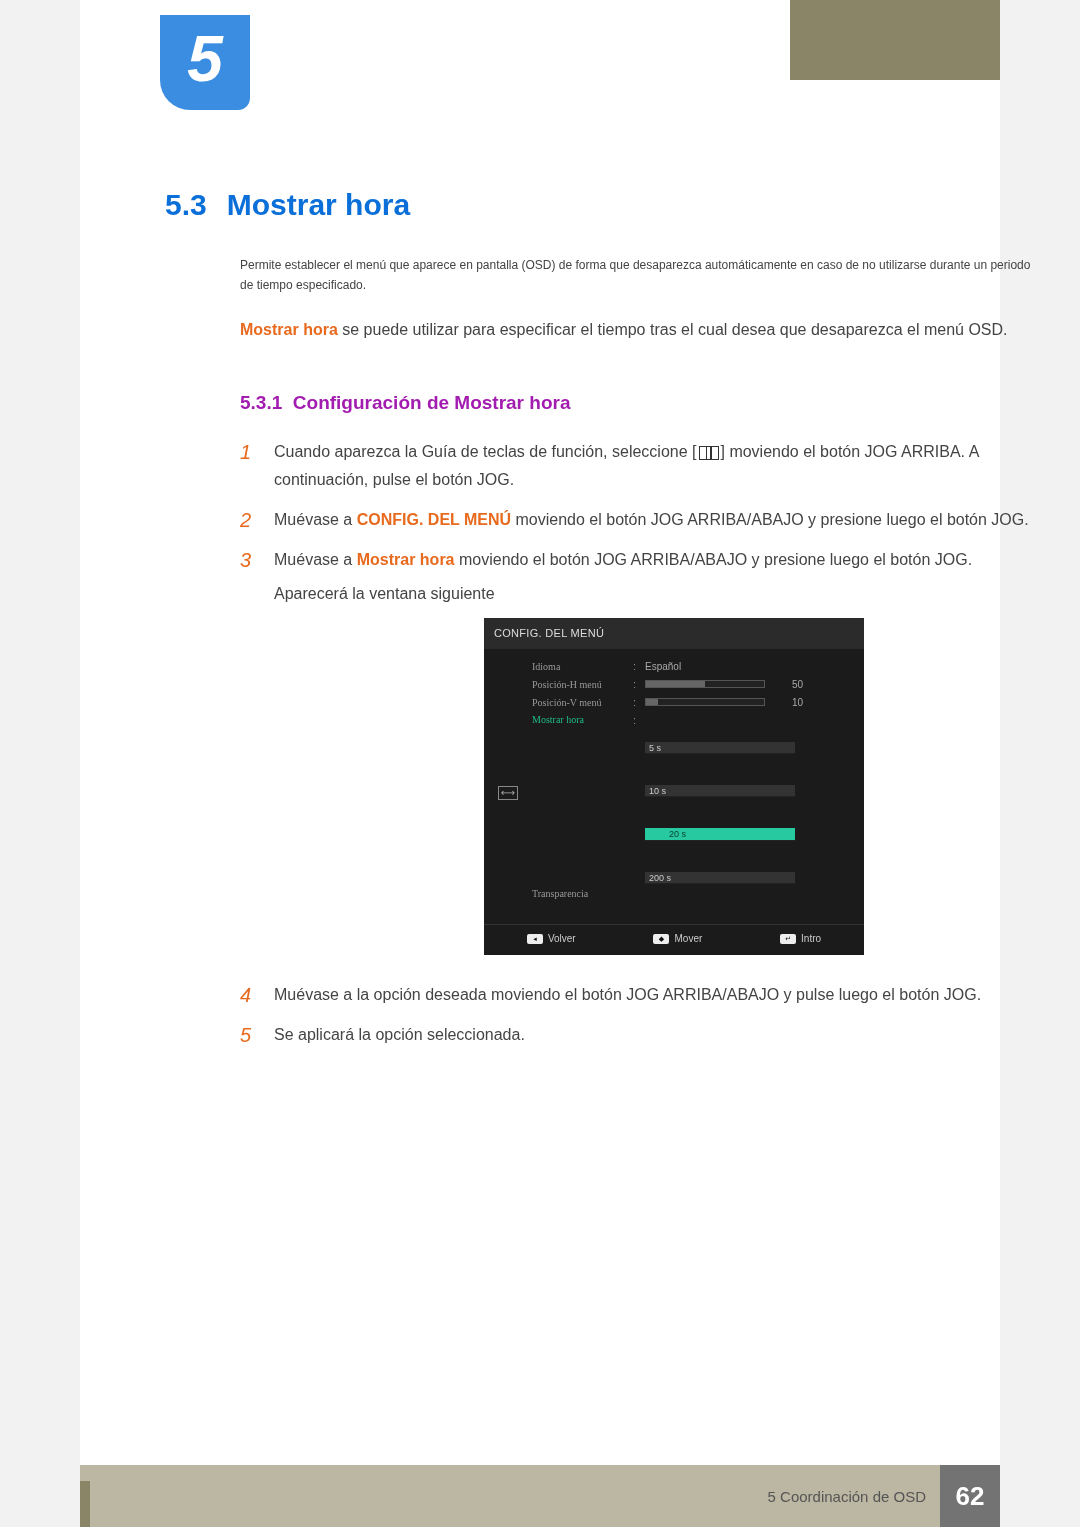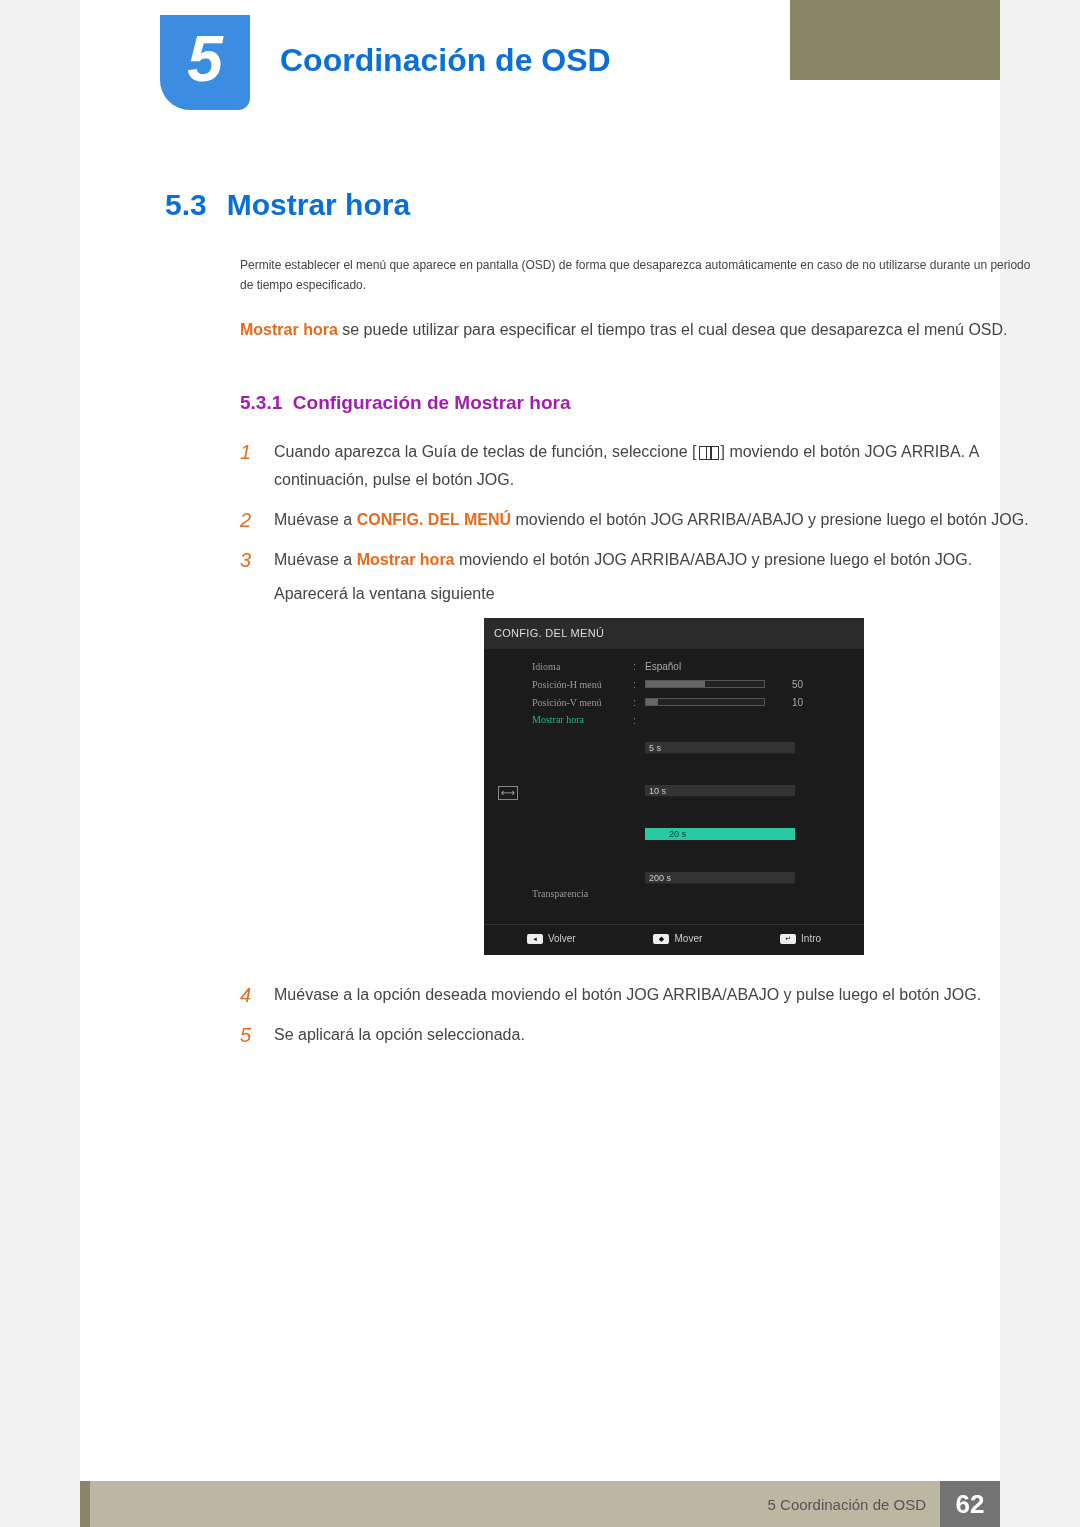--- a/index.html
+++ b/index.html
@@ -199,37 +199,36 @@
     display:inline-block; width:16px; height:10px;
     background:#eee; border-radius:2px; color:#111;
     font-size:7px; text-align:center; line-height:10px;
   }
   
   .footerbar {
     position: absolute;
     left: 80px;
     bottom: 0;
     width: 920px;
-    height: 46px;
+    height: 62px;
     display: flex;
   }
   .footerbar .bg { flex:1; background:#bcb7a2; display:flex; align-items:center; justify-content:flex-end; padding-right:14px; color:#555; font-size:15px;}
   .footerbar .pg { width:60px; background:#737373; color:#fff; display:flex; align-items:center; justify-content:center; font-size:26px; font-weight:bold;}
   .leftstrip {
     position:absolute; left:80px; bottom:0; width:10px; height:46px; background:#8a8567;
   }
 </style>
 </head>
 <body>
 
 <div class="page">
   <div class="topbar"></div>
 
   <div class="chapter-badge">5</div>
-  <div class="chapter-title">Coordinación de OSD</div>
 
   <div class="section-row">
     <span class="section-num">5.3</span>
     <span class="section-title">Mostrar hora</span>
   </div>
 
   <p class="body1">Permite establecer el menú que aparece en pantalla (OSD) de forma que desaparezca automáticamente en caso de no utilizarse durante un periodo de tiempo especificado.</p>
   <p class="body2">
     <span class="orange-bold">Mostrar hora</span><span> se puede utilizar para especificar el tiempo tras el cual desea que desaparezca el menú OSD.</span>
   </p>

